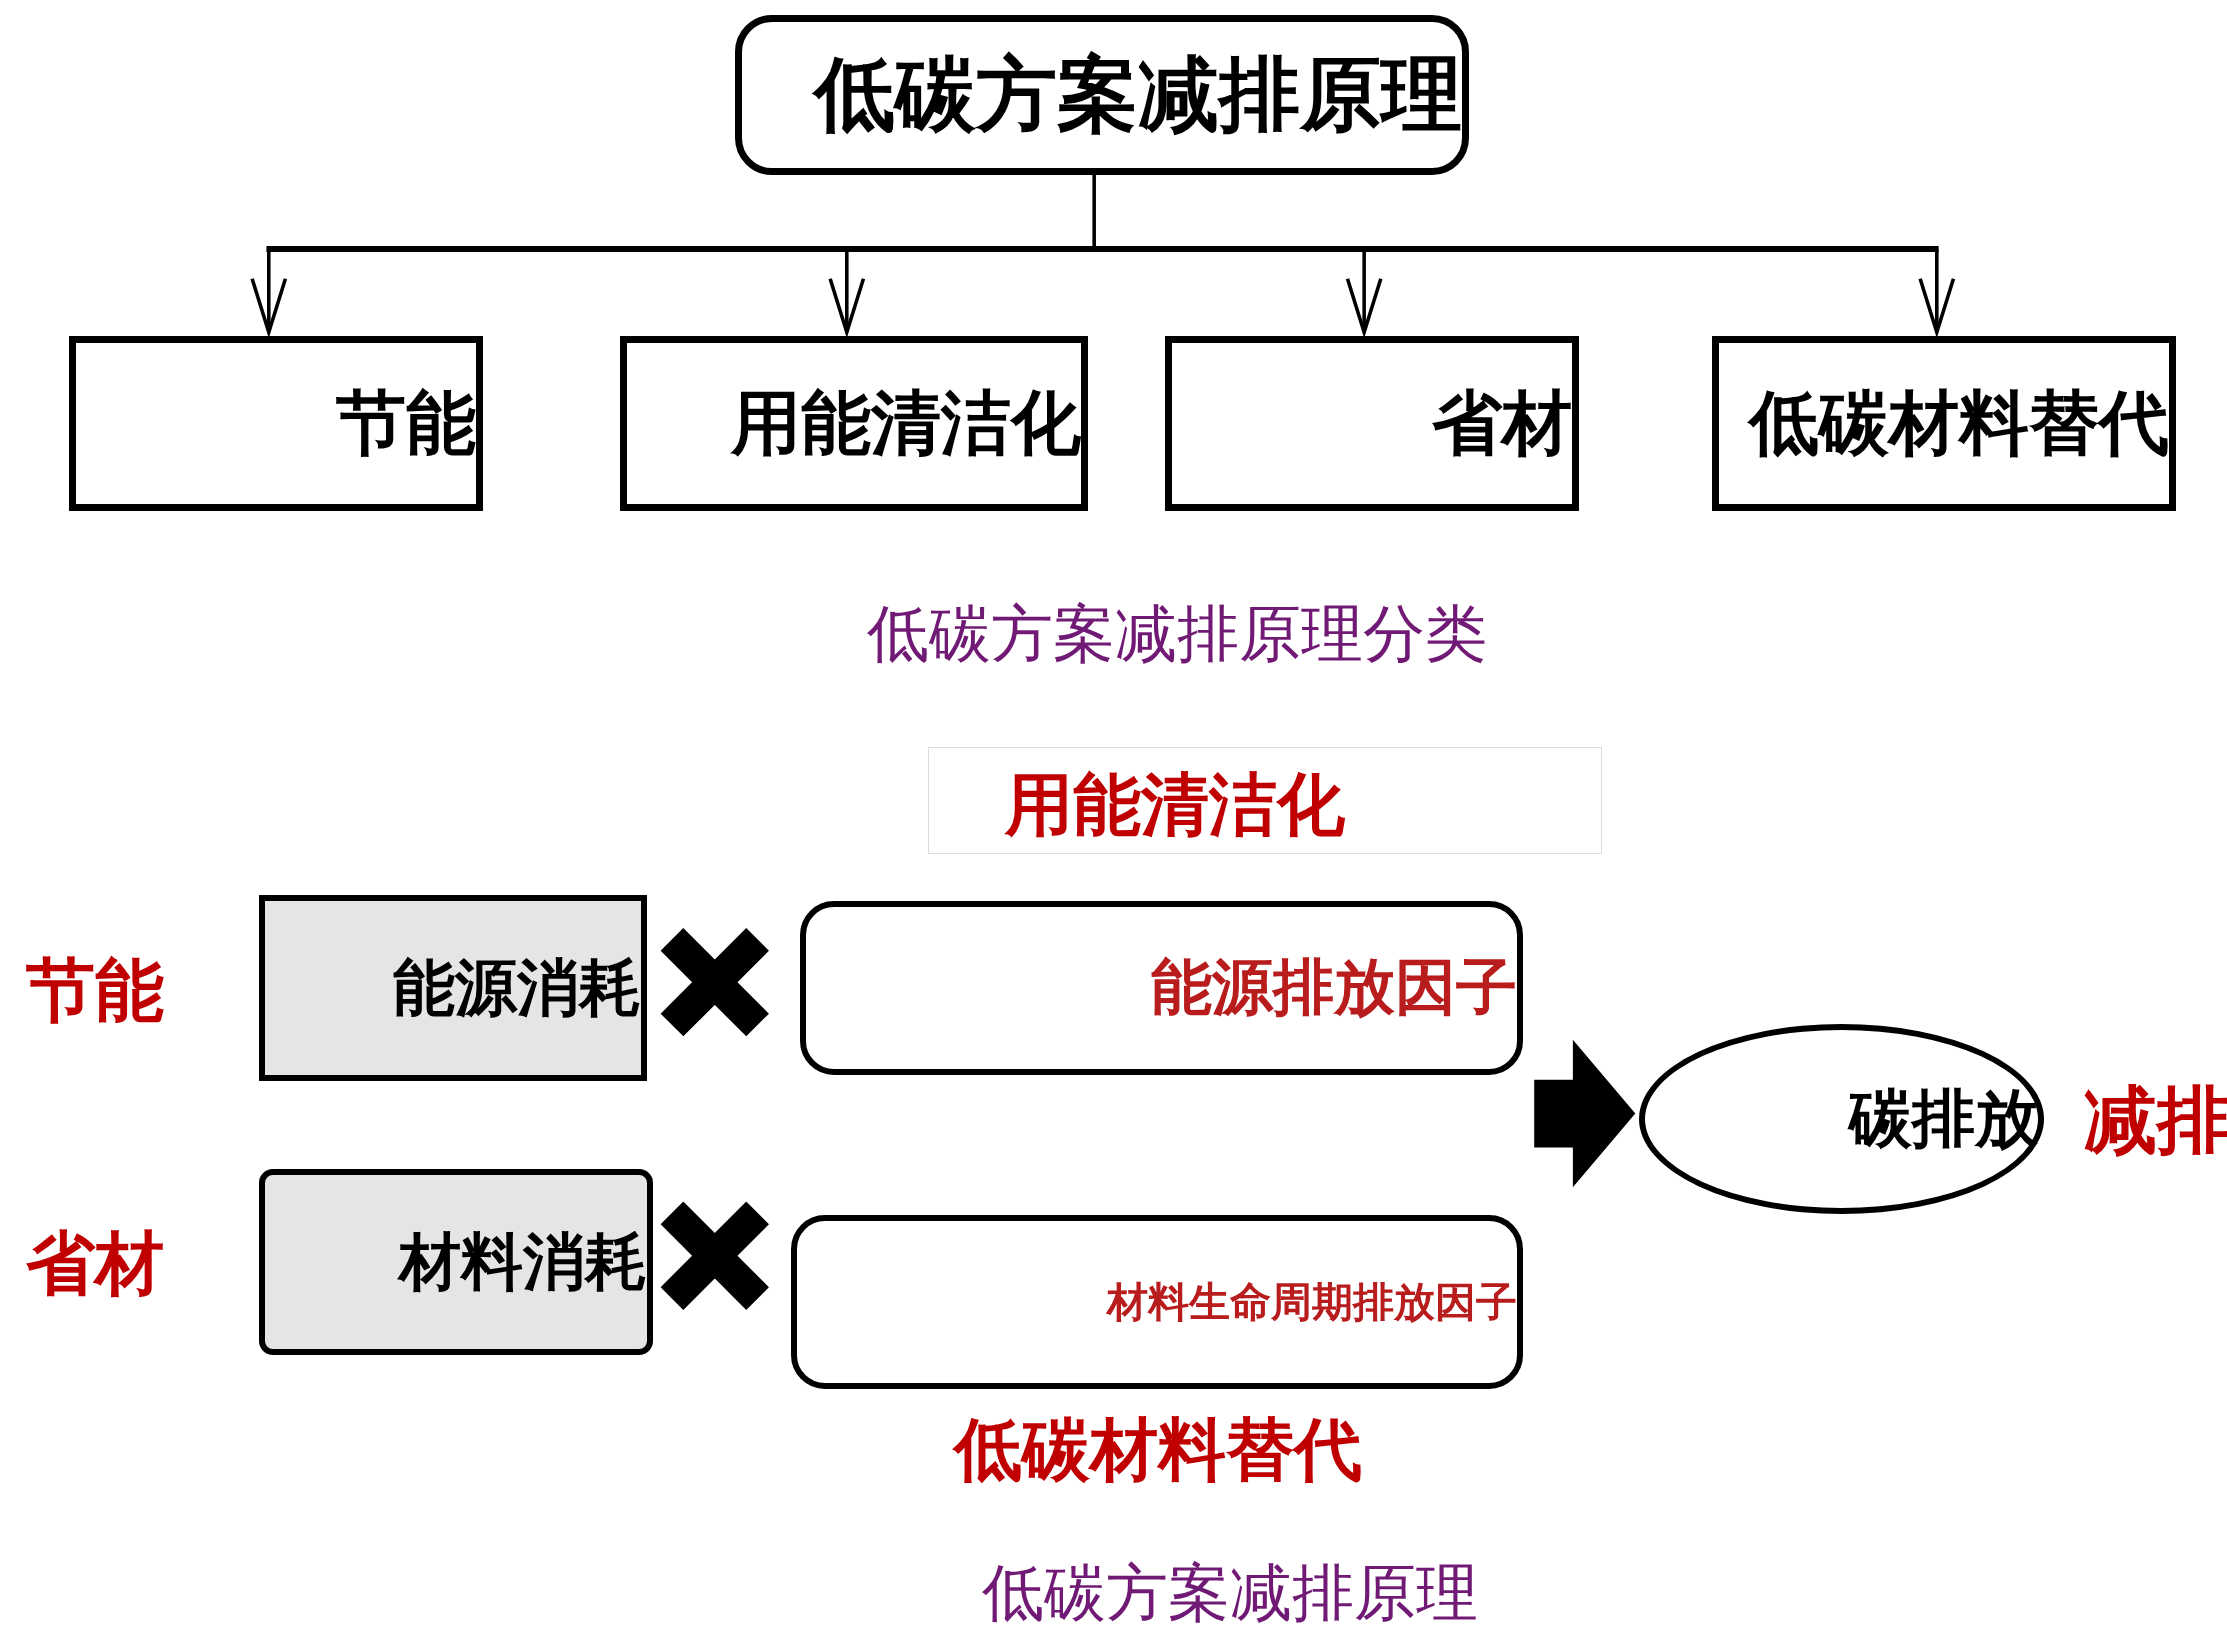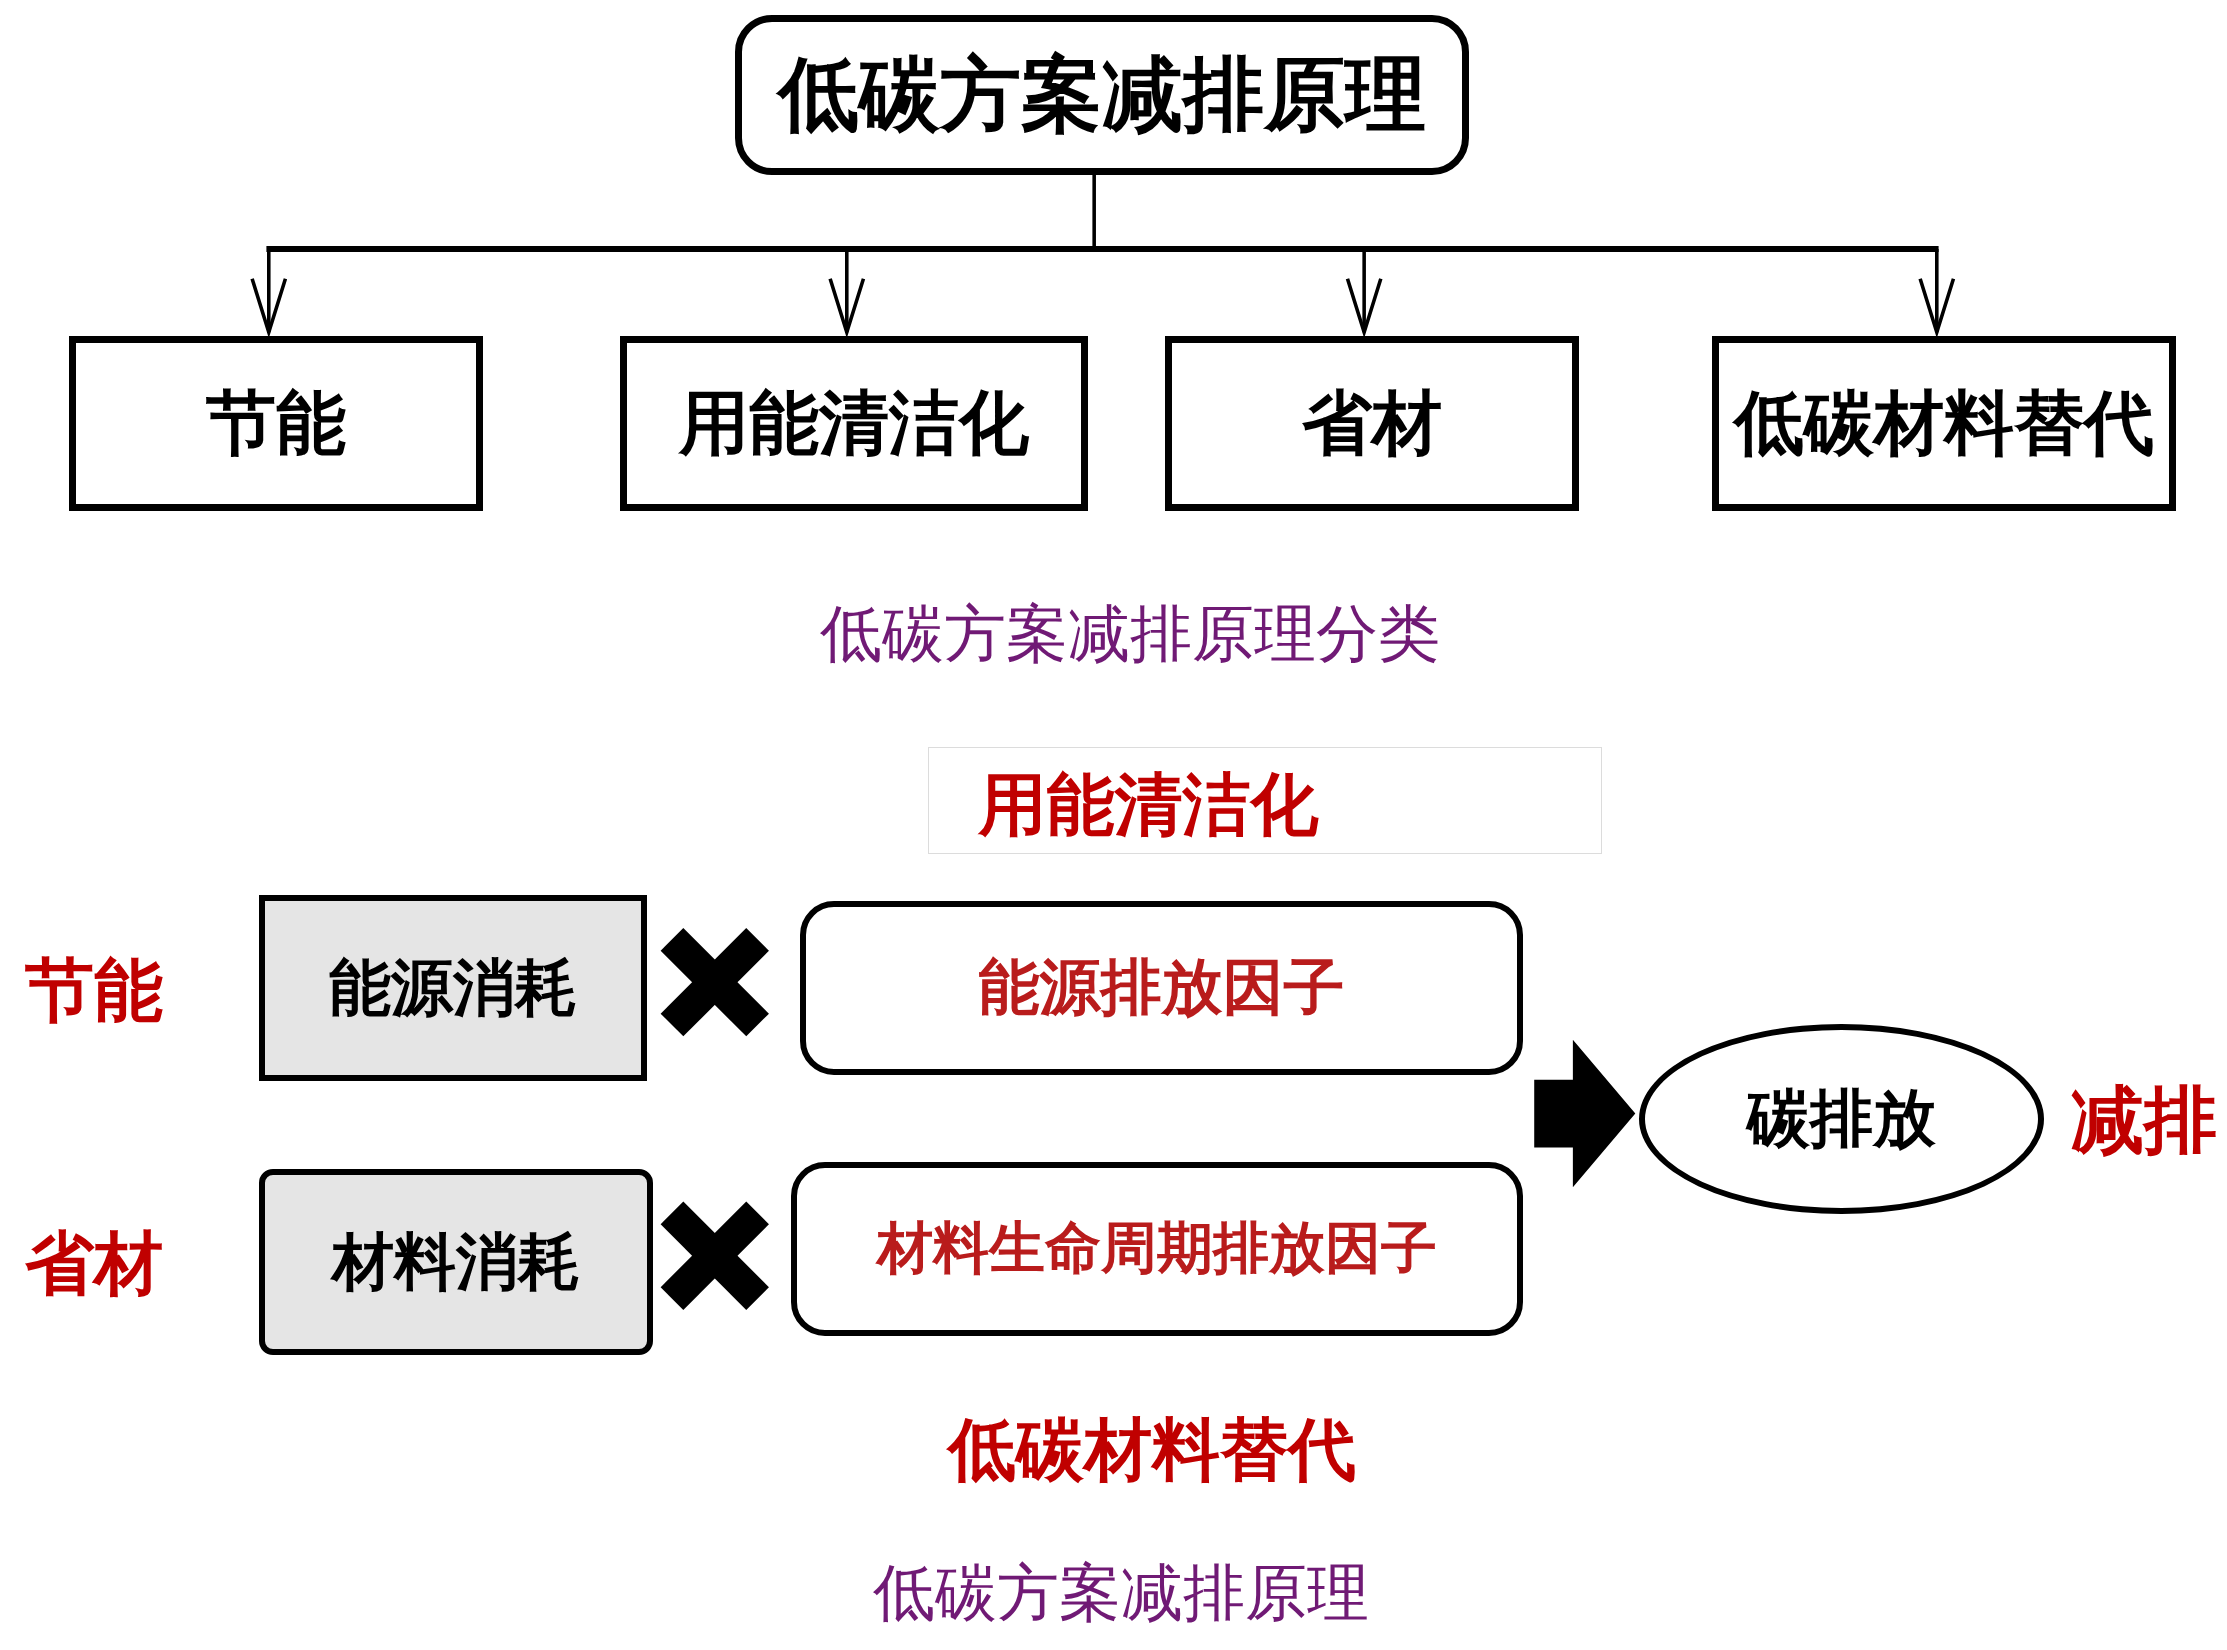--- a/index.html
+++ b/index.html
@@ -8,21 +8,21 @@
     width: 2227px;
     height: 1651px;
     background: #ffffff;
     font-family: "Liberation Sans", sans-serif;
     overflow: hidden;
   }
   .abs { position: absolute; }
   .center {
     display: flex;
     align-items: center;
-    justify-content: center;
+    justify-content: flex-end;
     text-align: center;
   }
   
   .root-box {
     left: 735px; top: 15px; width: 720px; height: 146px;
     border: 7.7px solid #000; border-radius: 37px;
     font-size: 81px; font-weight: 700; color: #000;
     background: #fff;
   }
   .cat-box {
@@ -65,21 +65,21 @@
     background: #e5e5e5;
   }
   .rect-box.r1 { top: 895px; width: 376px; }
   .rect-box.r2 { top: 1169px; width: 382px; border-radius: 14px; }
   .round-box {
     border: 6.5px solid #000; border-radius: 34px;
     font-size: 61px; font-weight: 700; color: #b91c1c;
     background: #fff;
   }
   .round-box.r1 { left: 800px; top: 901px; width: 711px; height: 162px; }
-  .round-box.r2 { left: 791px; top: 1162px; width: 720px; height: 162px; font-size: 56px; }
+  .round-box.r2 { left: 791px; top: 1215px; width: 720px; height: 162px; font-size: 41px; }
   .ellipse {
     left: 1639px; top: 1024px; width: 393px; height: 178px;
     border: 6.5px solid #000; border-radius: 50%;
     font-size: 63px; font-weight: 700; color: #000;
     background: #fff;
   }
   svg.overlay { position: absolute; left: 0; top: 0; }
 </style>
 </head>
 <body>

